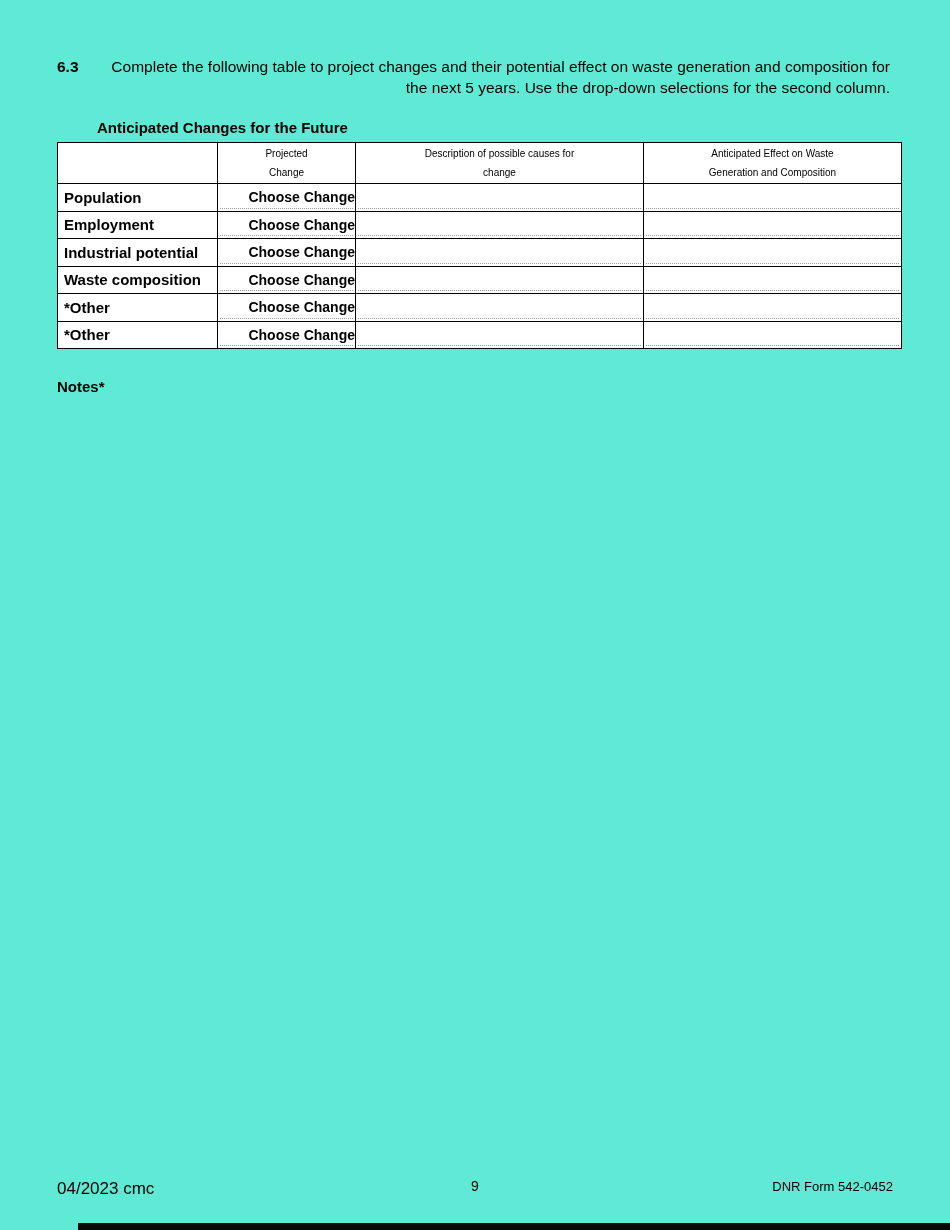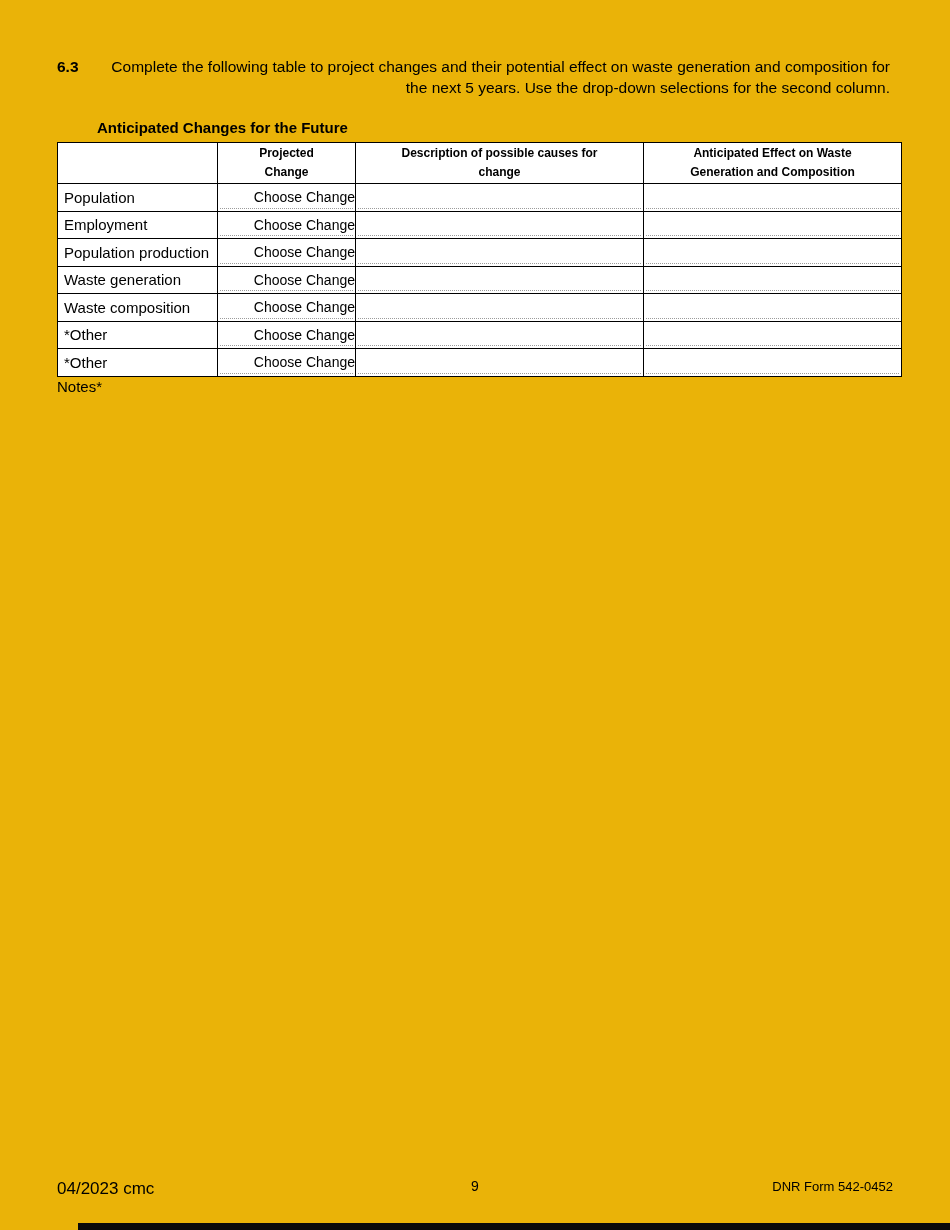--- a/index.html
+++ b/index.html
@@ -4,21 +4,21 @@
 <style>
   * { margin: 0; padding: 0; box-sizing: border-box; }
   html, body { background: #ffffff; }
   body {
     width: 950px; height: 1230px;
     position: relative;
     font-family: "Liberation Sans", sans-serif;
     color: #000000;
     overflow: hidden;
   }
-  .page { position: absolute; inset: 0; background: #eab308; }
+  .page { position: absolute; inset: 0; background: #5eead4; }
 
   
   .section {
     position: absolute; left: 57px; top: 56px;
     display: flex; font-size: 15.5px; line-height: 21px;
   }
   .section .num { font-weight: bold; width: 31px; flex: none; }
   .section .text { width: 802px; text-align: right; }
 
   
@@ -28,38 +28,38 @@
   }
 
   
   table.changes {
     position: absolute; left: 57px; top: 142px;
     width: 844px; border-collapse: collapse; table-layout: fixed;
     background: #ffffff;
   }
   table.changes th, table.changes td { border: 1.5px solid #000000; }
   table.changes th {
-    height: 41px; font-size: 12px; font-weight: bold;
+    height: 41px; font-size: 10px; font-weight: normal;
     text-align: center; vertical-align: middle;
     line-height: 19px; white-space: pre-line; padding: 0 4px;
   }
-  table.changes td { height: 27.5px; vertical-align: middle; }
+  table.changes td { height: 27.5px; vertical-align: middle; font-weight: bold; }
   td.rowlabel { font-size: 15px; padding-left: 6px; }
   td.dropdown-cell {
     font-size: 14px; padding-left: 5px; position: relative; cursor: default; text-align: right;
   }
   td.field-cell { position: relative; }
   td.dropdown-cell::after, td.field-cell::after {
     content: ""; position: absolute; left: 2px; right: 2px; bottom: 2px;
     border-bottom: 1px dotted #9b9b9b;
   }
 
   
   .notes {
-    position: absolute; left: 57px; top: 378px; font-size: 15px;
+    position: absolute; left: 57px; top: 378px; font-size: 15px; font-weight: bold;
   }
 
   
   .footer-left  { position: absolute; left: 57px;  top: 1179px; font-size: 17px; }
   .footer-page  { position: absolute; left: 0; right: 0; top: 1178px; text-align: center; font-size: 14px; }
   .footer-right { position: absolute; right: 57px; top: 1179px; font-size: 13px; }
 
   
   .bottom-bar {
     position: absolute; left: 78px; right: 0; bottom: 0; height: 7px;
@@ -103,27 +103,21 @@
         <td class="field-cell"></td>
         <td class="field-cell"></td>
       </tr>
       <tr>
         <td class="rowlabel">Employment</td>
         <td class="dropdown-cell">Choose Change</td>
         <td class="field-cell"></td>
         <td class="field-cell"></td>
       </tr>
       <tr>
-        <td class="rowlabel">Population production</td>
-        <td class="dropdown-cell">Choose Change</td>
-        <td class="field-cell"></td>
-        <td class="field-cell"></td>
-      </tr>
-      <tr>
-        <td class="rowlabel">Waste generation</td>
+        <td class="rowlabel">Industrial potential</td>
         <td class="dropdown-cell">Choose Change</td>
         <td class="field-cell"></td>
         <td class="field-cell"></td>
       </tr>
       <tr>
         <td class="rowlabel">Waste composition</td>
         <td class="dropdown-cell">Choose Change</td>
         <td class="field-cell"></td>
         <td class="field-cell"></td>
       </tr>

